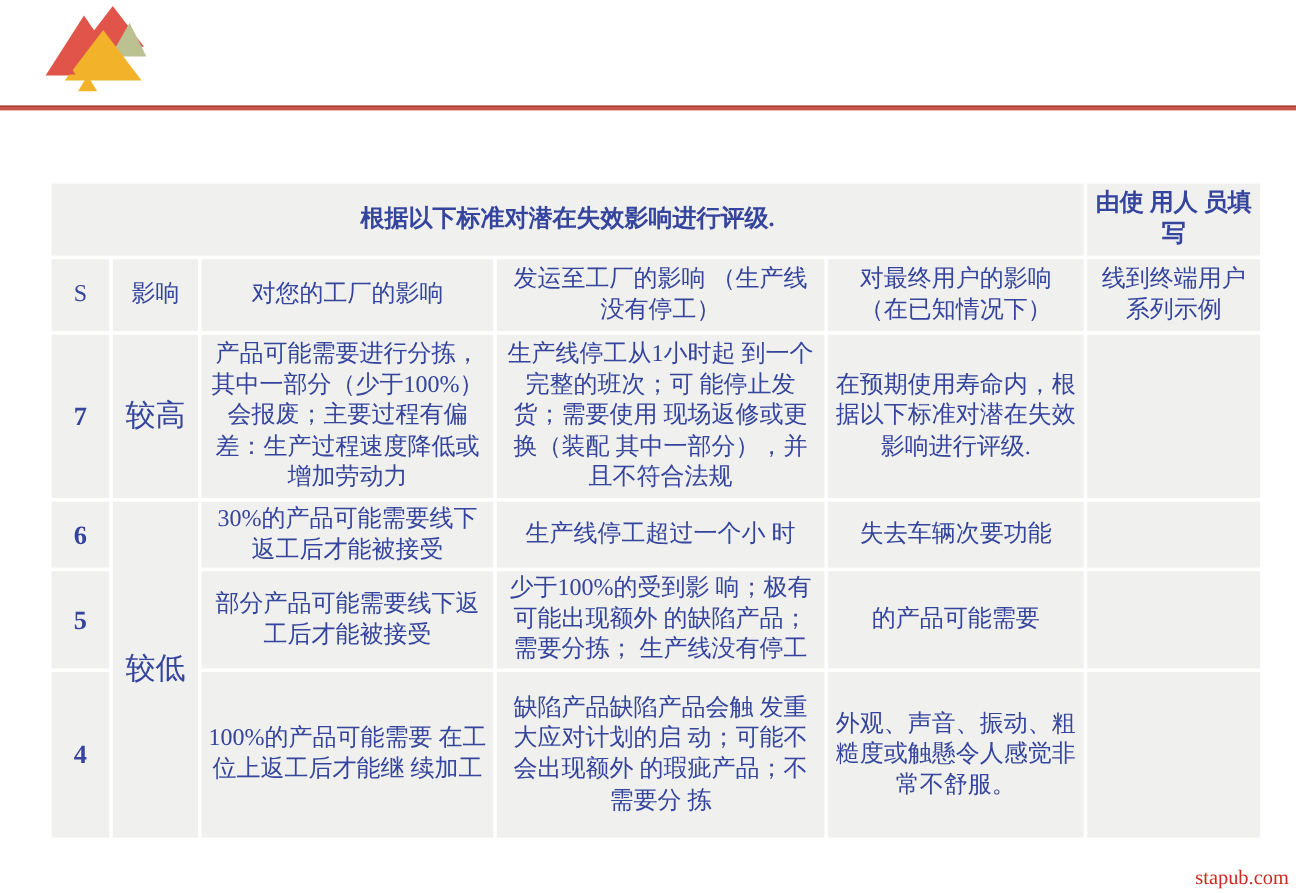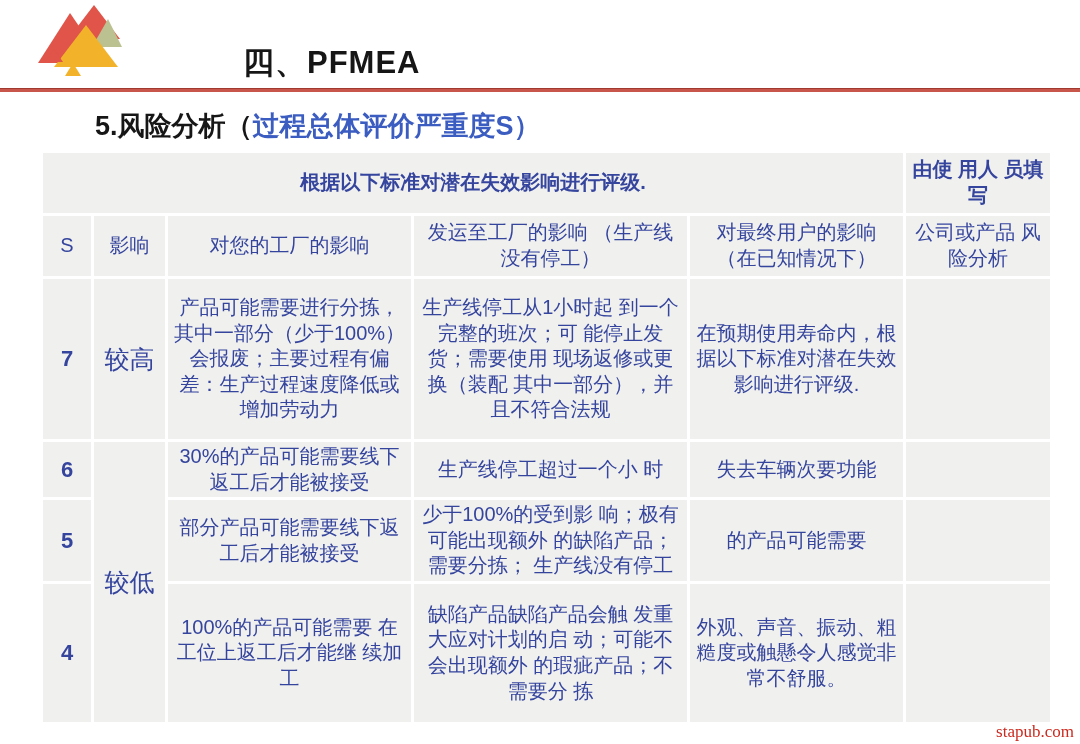--- a/index.html
+++ b/index.html
@@ -20,30 +20,30 @@
     color:#161616;letter-spacing:1px;white-space:nowrap;}
   .divider{position:absolute;left:0;top:88px;width:1080px;height:4px;
     background:var(--accent-red);border-top:1px solid #a03a31;}
   .subtitle{position:absolute;left:95px;top:108px;font-size:27px;font-weight:bold;
     white-space:nowrap;}
   .subtitle .black{color:#161616;}
   .subtitle .blue{color:var(--subtitle-blue);}
 
   
   .rating-table{position:absolute;left:40px;top:150px;border-collapse:separate;
-    border-spacing:3px;table-layout:fixed;width:1013px;color:var(--table-text);}
+    border-spacing:3px;table-layout:fixed;width:1013px;color:var(--table-text);font-family:Liberation Serif, serif;}
   .rating-table td{background:var(--cell-bg);text-align:center;vertical-align:middle;
     padding:2px 5px;font-size:20px;line-height:1.28;overflow:hidden;}
   td.note{font-weight:bold;font-size:20px;}
   td.colhead{font-size:20px;}
   td.sval{font-size:22px;font-weight:bold;}
   td.impact{font-size:25px;}
   tr.hrow1 td{height:60px;}
   tr.hrow2 td{height:60px;}
-  tr.r7 td{height:160px;margin-left:32px;}
+  tr.r7 td{height:136px;margin-left:32px;}
   tr.r6 td{height:54px;}
   tr.r5 td{height:78px;}
   tr.r4 td{height:138px;}
 
   .watermark{position:absolute;right:6px;bottom:2px;font-size:17px;
     color:var(--watermark-red);font-family:"Liberation Serif", serif;margin-top:44px;}
 </style>
 </head>
 <body>
 
@@ -51,25 +51,23 @@
 
   <svg class="logo" viewBox="0 0 100 84" xmlns="http://www.w3.org/2000/svg">
     <polygon points="70,2 96,36 44,36" fill="#e05449"></polygon>
     <polygon points="46,10 80,60 14,60" fill="#e05449"></polygon>
     <polygon points="84,16 98,44 68,44" fill="#bcc191"></polygon>
     <polygon points="62,22 94,64 30,64" fill="#f2b32a"></polygon>
     <polygon points="30,46 39,59 21,59" fill="#e05449"></polygon>
     <polygon points="49,60 57,73 41,73" fill="#f2b32a"></polygon>
   </svg>
 
-  <div class="page-title"><span>四、</span><span>PFMEA</span></div>
 
   <div class="divider"></div>
 
-  <div class="subtitle"><span class="black">5.风险分析（</span><span class="blue">过程总体评价严重度S）</span></div>
 
   <table class="rating-table">
     <colgroup>
       <col style="width:48px">
         <col style="width:71px">
         <col style="width:243px">
       <col style="width:273px">
         <col style="width:213px">
         <col style="width:144px">
     </colgroup>
@@ -77,21 +75,21 @@
       <tr class="hrow1">
         <td colspan="5" class="note">根据以下标准对潜在失效影响进行评级.</td>
         <td class="note">由使 用人 员填写</td>
       </tr>
       <tr class="hrow2">
         <td class="colhead">S</td>
         <td class="colhead">影响</td>
         <td class="colhead">对您的工厂的影响</td>
         <td class="colhead">发运至工厂的影响 （生产线没有停工）</td>
         <td class="colhead">对最终用户的影响 （在已知情况下）</td>
-        <td class="colhead">公司或产品 风险分析</td>
+        <td class="colhead">线到终端用户 系列示例</td>
       </tr>
 
       <tr class="r7">
         <td class="sval">7</td>
         <td class="impact">较高</td>
         <td>产品可能需要进行分拣，其中一部分（少于100%）会报废；主要过程有偏差：生产过程速度降低或增加劳动力</td>
         <td>生产线停工从1小时起 到一个完整的班次；可 能停止发货；需要使用 现场返修或更换（装配 其中一部分），并且不符合法规</td>
         <td>在预期使用寿命内，根据以下标准对潜在失效影响进行评级.</td>
         <td></td>
       </tr>

